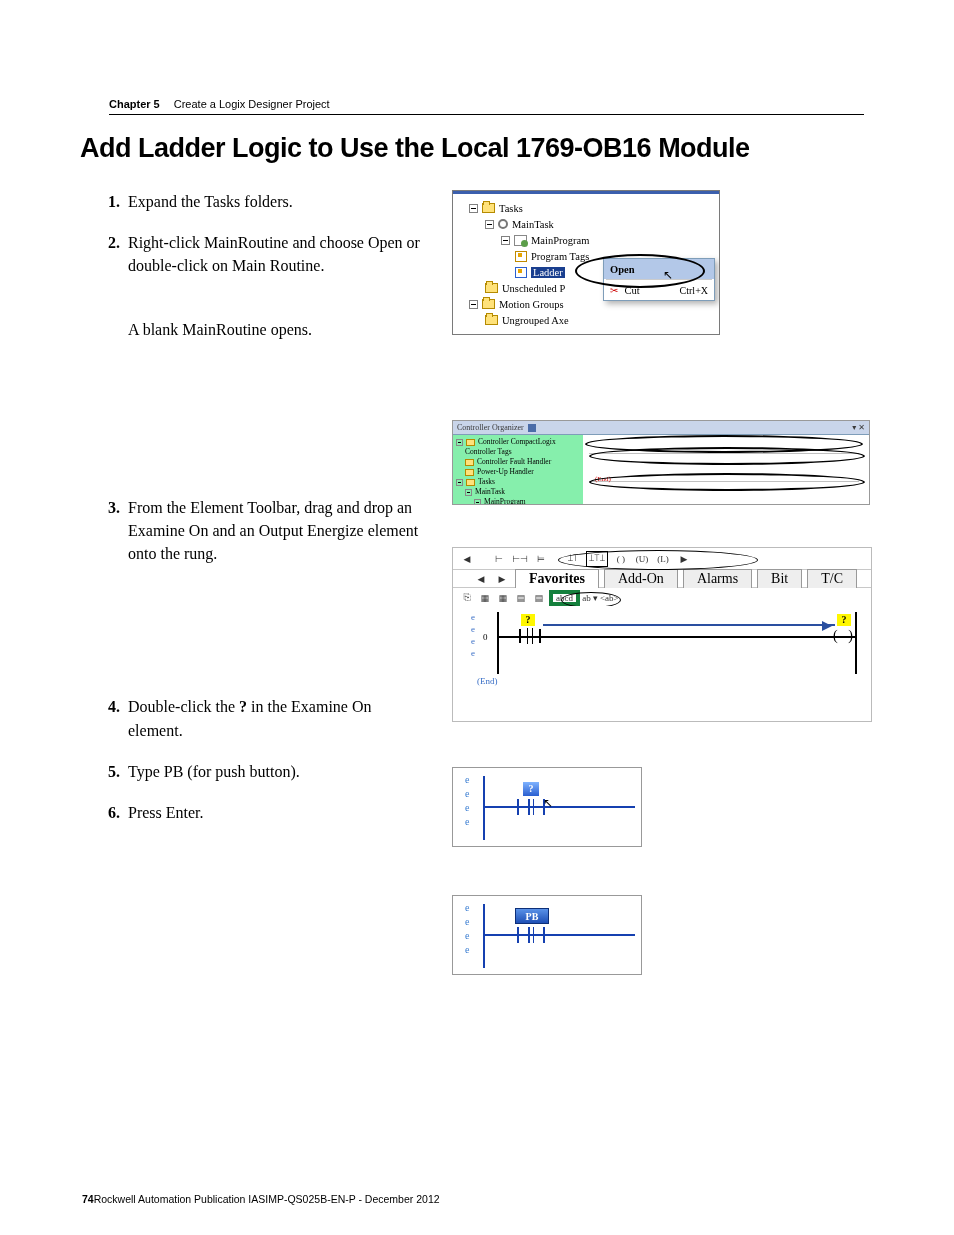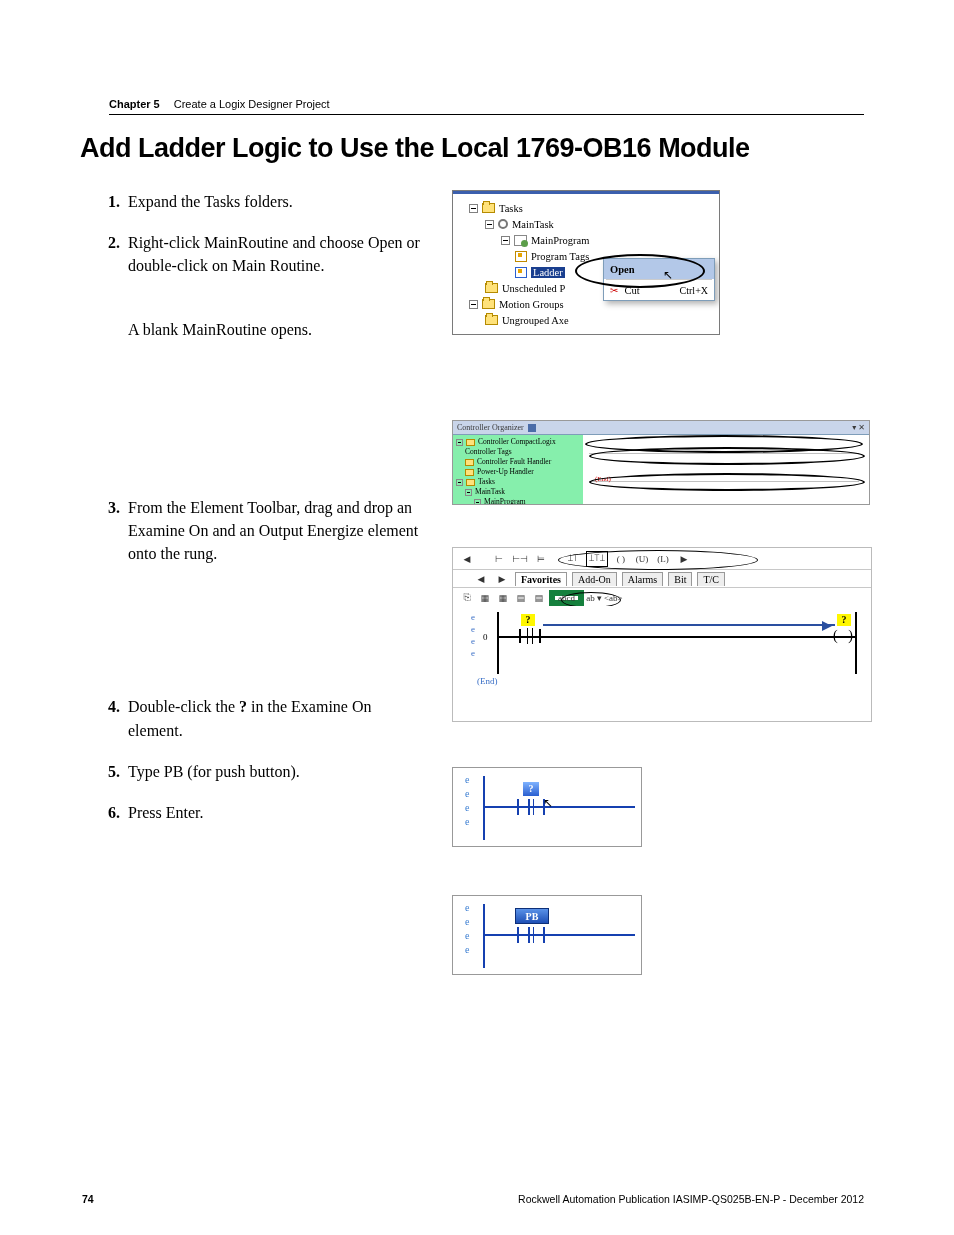--- a/index.html
+++ b/index.html
@@ -118,21 +118,21 @@
   .rung-bar{position:absolute;left:6px;right:10px;background:#c0c0c0;height:1px}
   .end-lbl{position:absolute;left:12px;font-size:7px;color:#c00}
   .oval-long{position:absolute;border:2px solid #000;border-radius:50%/50%;height:18px}
 
   
   .fig3 { top: 547px; left: 452px; width: 420px; height: 175px; border:1px solid #bbb;}
   .fig3 .tb1{height:22px;border-bottom:1px solid #c8c8c8;display:flex;align-items:center;gap:5px;padding:0 6px;font-size:10px}
   .fig3 .tb2{height:20px;border-bottom:1px solid #c8c8c8;display:flex;align-items:center;gap:2px;padding:0 6px}
   .tb-btn{display:inline-flex;align-items:center;justify-content:center;min-width:16px;height:16px;font-size:9px;color:#333}
   .tb-sep{width:6px}
-  .tab{border:1px solid #999;border-bottom:none;padding:1px 5px;font-size:10px;background:#eee}
+  .tab{border:1px solid #999;border-bottom:none;padding:1px 13px;font-size:14px;background:#eee}
   .tab.active{background:#fff;font-weight:700}
   .fig3 .canvas{position:absolute;top:58px;left:0;right:0;bottom:0;background:#fff}
   .rung0{position:absolute;left:44px;right:14px;top:30px;height:2px;background:#000}
   .rung0-left{position:absolute;left:44px;top:6px;width:2px;height:62px;background:#000}
   .rung0-e{position:absolute;left:18px;font-size:9px;color:#3a6fc6}
   .rung0-lbl{position:absolute;left:30px;top:26px;font-size:9px}
   .rung0-end{position:absolute;left:24px;top:70px;font-size:9px;color:#3a6fc6}
   .xio{position:absolute;width:22px;height:14px;border-left:2px solid #000;border-right:2px solid #000}
   .xio::before,.xio::after{content:"";position:absolute;top:-1px;bottom:-1px;width:1px;background:#000}
   .xio::before{left:6px}.xio::after{right:6px}
@@ -154,21 +154,21 @@
   .fig-sm .run{position:absolute;left:30px;top:38px;right:6px;height:1.5px;background:#1540b0}
   .fig-sm .e{position:absolute;left:12px;font-size:10px;color:#3a7dd2}
   .xio-sm{position:absolute;left:64px;top:31px;width:28px;height:16px;border-left:2px solid #1540b0;border-right:2px solid #1540b0}
   .xio-sm::before,.xio-sm::after{content:"";position:absolute;top:0;bottom:0;width:1.5px;background:#1540b0}
   .xio-sm::before{left:9px}.xio-sm::after{right:9px}
   .q-box{position:absolute;left:70px;top:14px;width:16px;height:14px;background:linear-gradient(#7fb3ff,#2a5fd0);color:#fff;font-size:10px;text-align:center;line-height:14px;font-weight:700}
   .pb-box{position:absolute;left:62px;top:12px;width:34px;height:16px;background:linear-gradient(#5a92e8,#1e4fb5);color:#fff;font-size:10px;text-align:center;line-height:16px;font-weight:700;border:1px solid #0d2f78}
   .sm-cursor{position:absolute;left:90px;top:28px;font-size:12px}
 
   
-  .footer{position:absolute;bottom:30px;left:82px;right:90px;display:flex;justify-content:space-between;font-size:10.5px;font-family:Arial,sans-serif}
+  .footer{position:absolute;bottom:30px;left:82px;right:90px;display:flex;font-size:10.5px;font-family:Arial,sans-serif}
   .footer .pg{font-weight:700}
   .footer .pub{color:#000}
 </style>
 </head>
 <body>
 
 <div class="page-header">
   <span class="chapter-label">Chapter 5</span>
   <span class="chapter-title">Create a Logix Designer Project</span>
 </div>
@@ -335,21 +335,21 @@
     <span class="tab">Alarms</span>
     <span class="tab">Bit</span>
     <span class="tab">T/C</span>
   </div>
   <div class="tb2">
     <span class="tb-btn">⎘</span>
     <span class="tb-btn">▦</span>
     <span class="tb-btn">▦</span>
     <span class="tb-btn">▤</span>
     <span class="tb-btn">▤</span>
-    <span class="tb-btn" style="border:6px solid #15803d;padding:0 3px">abcd</span>
+    <span class="tb-btn" style="border:4px solid #15803d;padding:0 3px">abcd</span>
     <span class="tb-btn">ab ▾</span>
     <span class="tb-btn">&lt;ab&gt;</span>
   </div>
   <div class="oval3a"></div>
   <div class="oval3b"></div>
   <div class="canvas">
     <span class="rung0-e" style="top:6px">e</span>
     <span class="rung0-e" style="top:18px">e</span>
     <span class="rung0-e" style="top:30px">e</span>
     <span class="rung0-e" style="top:42px">e</span>

